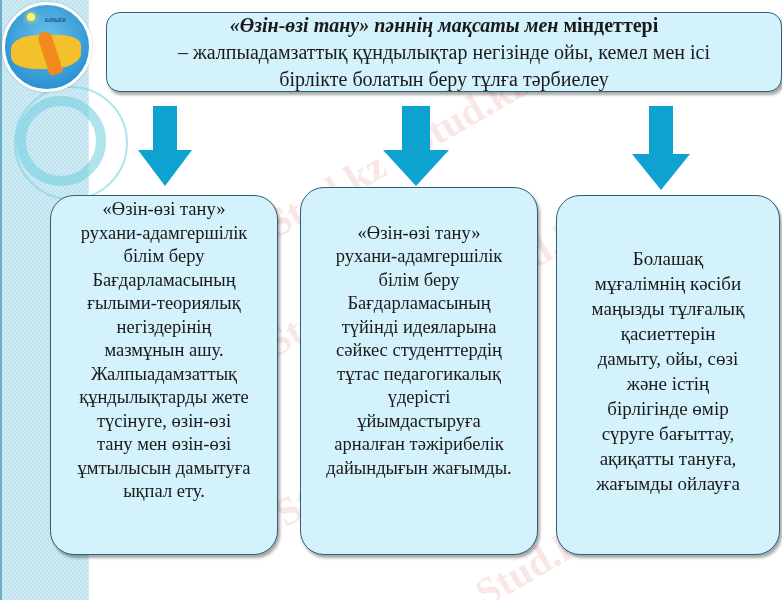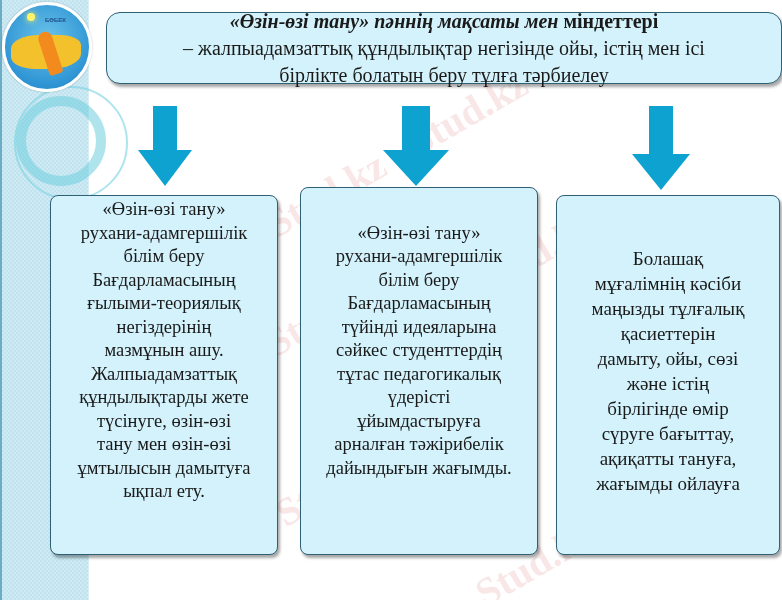--- a/index.html
+++ b/index.html
@@ -61,27 +61,27 @@
     .box {
       position: absolute;
       background: #d3f2fb;
       border: 1.5px solid #2f6074;
       box-shadow: 2px 3px 3px rgba(0,0,0,0.35);
       text-align: center;
       display: flex; align-items: center; justify-content: center; flex-direction: column;
       box-sizing: border-box;
     }
     .top-box {
-      left: 106px; top: 12px; width: 676px; height: 72px; border-radius: 14px;
+      left: 106px; top: 12px; width: 676px; height: 80px; border-radius: 14px;
       font-size: 20px; line-height: 27px; padding: 0 10px;
     }
     .top-box .title-italic { font-style: italic; font-weight: bold; }
     .top-box .title-bold { font-weight: bold; }
 
-    .col-box { border-radius: 8px; font-size: 18.5px; line-height: 23.5px; text-align: center; }
+    .col-box { border-radius: 24px; font-size: 18.5px; line-height: 23.5px; text-align: center; }
     .box-1 { left: 50px; top: 195px; width: 228px; height: 360px; justify-content: flex-start; padding-top: 2px; }
     .box-2 { left: 300px; top: 187px; width: 238px; height: 368px; padding-bottom: 40px; }
     .box-3 { left: 556px; top: 195px; width: 224px; height: 360px; font-size: 19px; line-height: 25px; padding-bottom: 8px; }
   </style>
 </head>
 <body>
 
 <div class="sidebar">
   <div class="sidebar-edge"></div>
   <div class="ring big"></div>
@@ -97,21 +97,21 @@
 <div class="watermark" style="left:250px; top:130px;">Stud.kz - Stud.kz</div>
 <div class="watermark" style="left:260px; top:290px;">Stud.kz</div>
 <div class="watermark" style="left:470px; top:230px;">Stud.kz</div>
 <div class="watermark" style="left:270px; top:460px;">Stud.kz</div>
 <div class="watermark" style="left:470px; top:540px;">Stud.kz</div>
 
 <div class="box top-box">
   <div>
     <span class="title-italic">«Өзін-өзі тану» пәннің мақсаты мен</span><span class="title-bold"> міндеттері</span>
   </div>
-  <div>– жалпыадамзаттық құндылықтар негізінде ойы, істің мен ісі</div>
+  <div>– жалпыадамзаттық құндылықтар негізінде ойы, кемел мен ісі</div>
   <div>бірлікте болатын беру тұлға тәрбиелеу</div>
 </div>
 
 <div style="position:absolute; left:138px; top:106px; width:54px; height:82px;">
   <div style="position:absolute; left:15px; top:0; width:24px; height:44px; background:#0ea2d1;"></div>
   <div style="position:absolute; left:0; top:44px; width:0; height:0; border-left:27px solid transparent; border-right:27px solid transparent; border-top:36px solid #0ea2d1;"></div>
 </div>
 <div style="position:absolute; left:383px; top:106px; width:66px; height:80px;">
   <div style="position:absolute; left:19px; top:0; width:28px; height:44px; background:#0ea2d1;"></div>
   <div style="position:absolute; left:0; top:44px; width:0; height:0; border-left:33px solid transparent; border-right:33px solid transparent; border-top:36px solid #0ea2d1;"></div>

